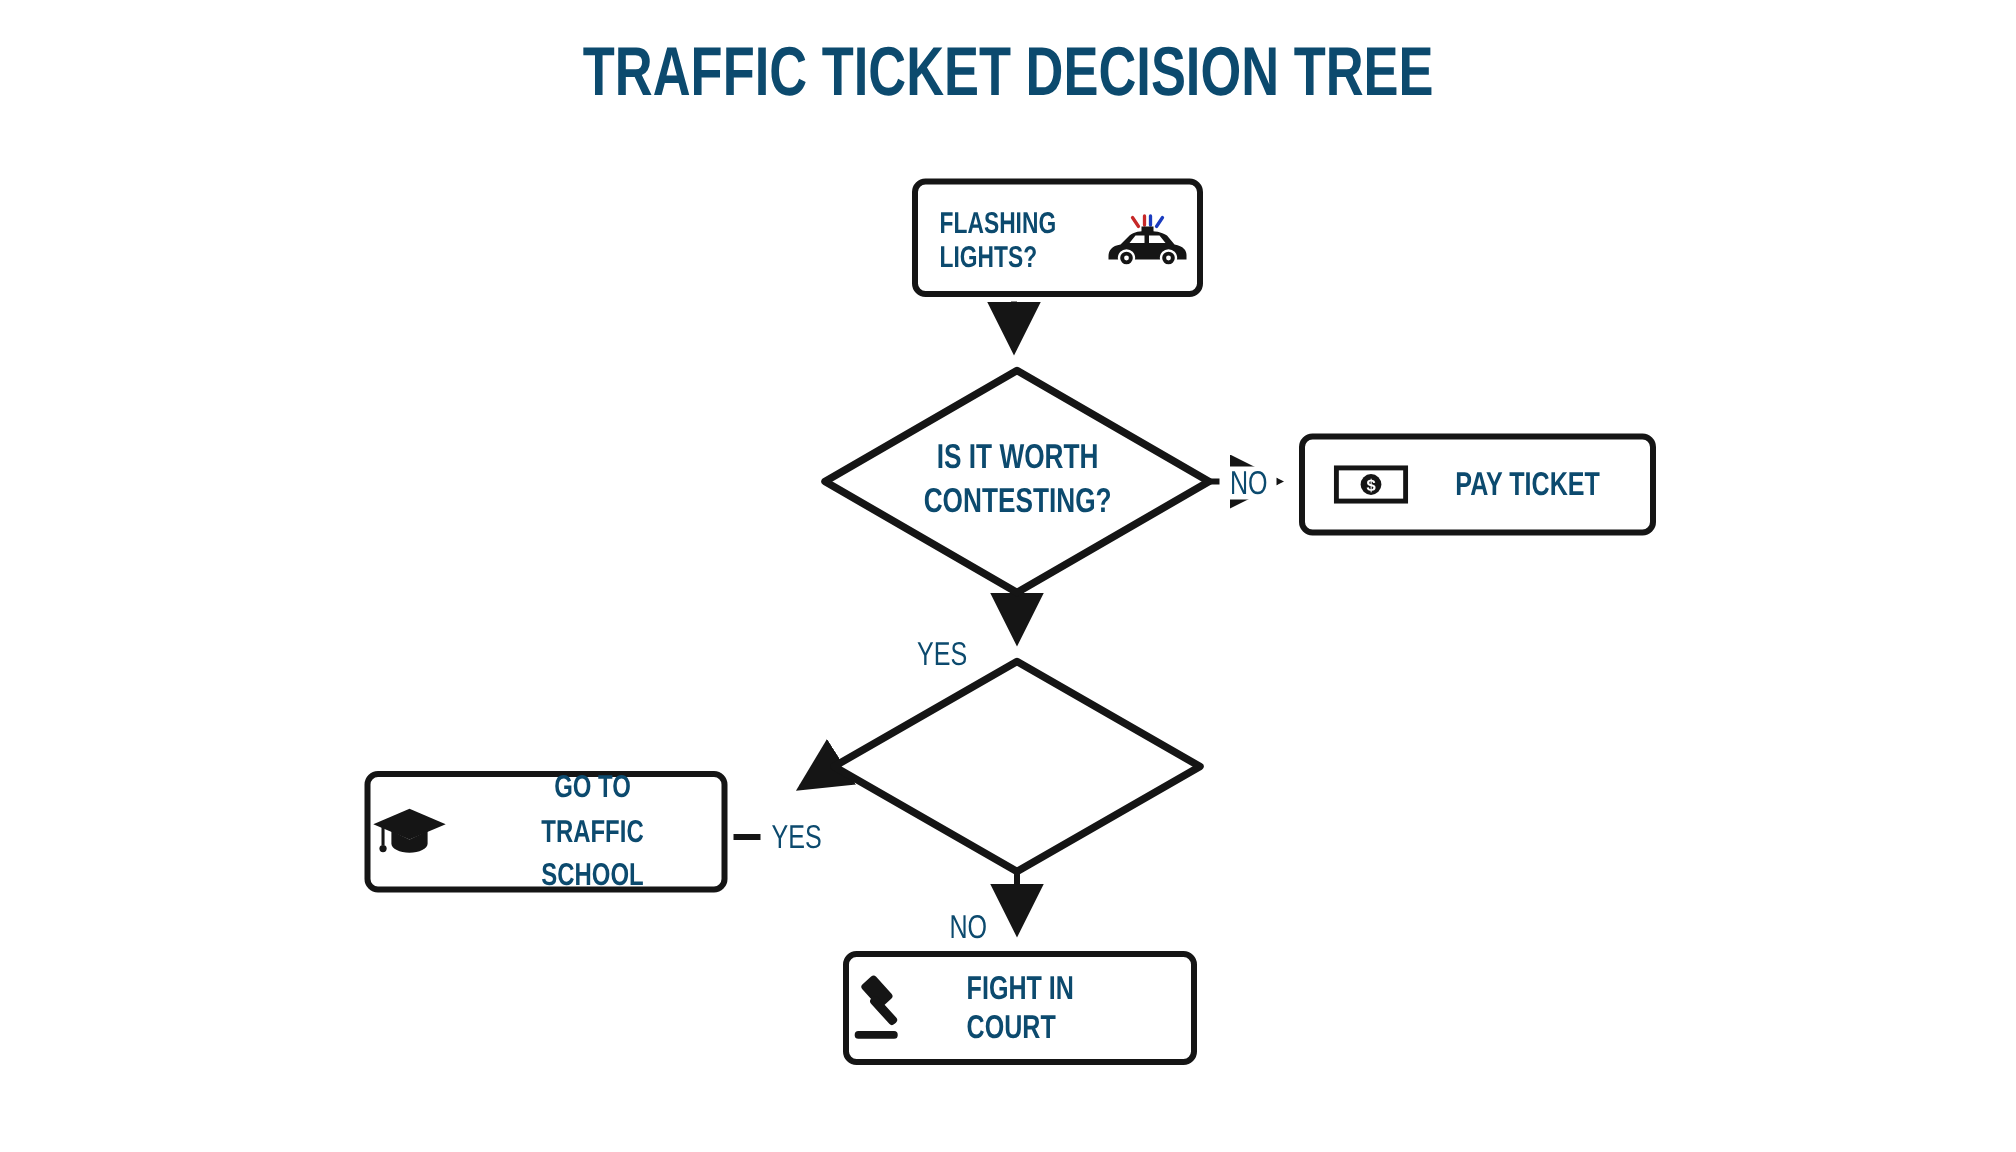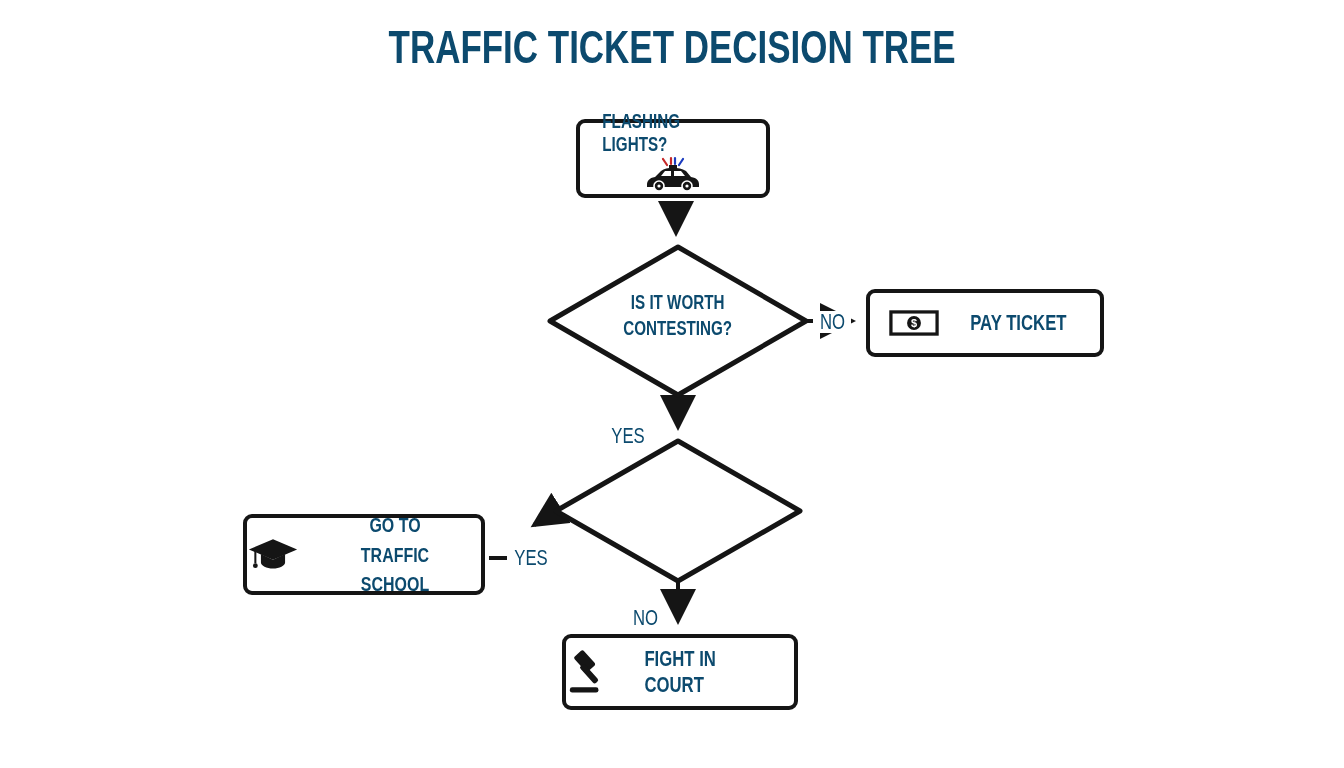--- a/index.html
+++ b/index.html
@@ -15,34 +15,34 @@
   .cond{display:inline-block;transform:scaleX(0.76);transform-origin:50% 50%;white-space:pre-line;}
   .title{
     position:absolute;left:0;right:0;top:20px;
     text-align:center;font-size:46px;font-weight:800;letter-spacing:0px;
   }
   .node{
     position:absolute;box-sizing:border-box;
     border:4px solid #151515;border-radius:9px;background:#ffffff;
   }
   .node-label{font-weight:800;}
-  .start-node{left:576px;top:119px;width:194px;height:79px;
-    display:flex;flex-direction:column;align-items:center;justify-content:flex-end;padding-top:5px;}
+  .start-node{left:608px;top:119px;width:194px;height:79px;
+    display:flex;align-items:center;justify-content:flex-start;padding-top:5px;}
   .start-node .node-label{font-size:20px;}
   .pay-node{left:866px;top:289px;width:238px;height:68px;
     display:flex;align-items:center;justify-content:center;gap:16px;}
   .pay-node .node-label{font-size:22px;}
   .school-node{left:243px;top:514px;width:242px;height:81px;
     display:flex;align-items:center;justify-content:flex-start;gap:10px;padding-left:0;}
   .school-node .node-label{font-size:21px;line-height:1.4;text-align:center;flex:1;}
   .court-node{left:562px;top:634px;width:236px;height:76px;
     display:flex;align-items:center;justify-content:flex-start;gap:16px;}
   .court-node .node-label{font-size:22px;}
   .diamond-label{
-    position:absolute;text-align:center;font-weight:800;font-size:20px;line-height:1.28;
+    position:absolute;text-align:center;font-weight:800;font-size:23px;line-height:1.28;
   }
   .d1-label{left:558px;top:290px;width:240px;}
   .d2-label{left:558px;top:481px;width:240px;}
   .edge-label{
     position:absolute;font-weight:400;font-size:22px;line-height:1;
   }
   .lbl-contest-no{left:813px;top:311px;width:38px;text-align:center;background:#ffffff;}
   .lbl-contest-yes{left:594px;top:425px;width:56px;text-align:right;}
   .lbl-prior-yes{left:504px;top:547px;width:54px;text-align:center;}
   .lbl-prior-no{left:608px;top:607px;width:54px;text-align:right;}

